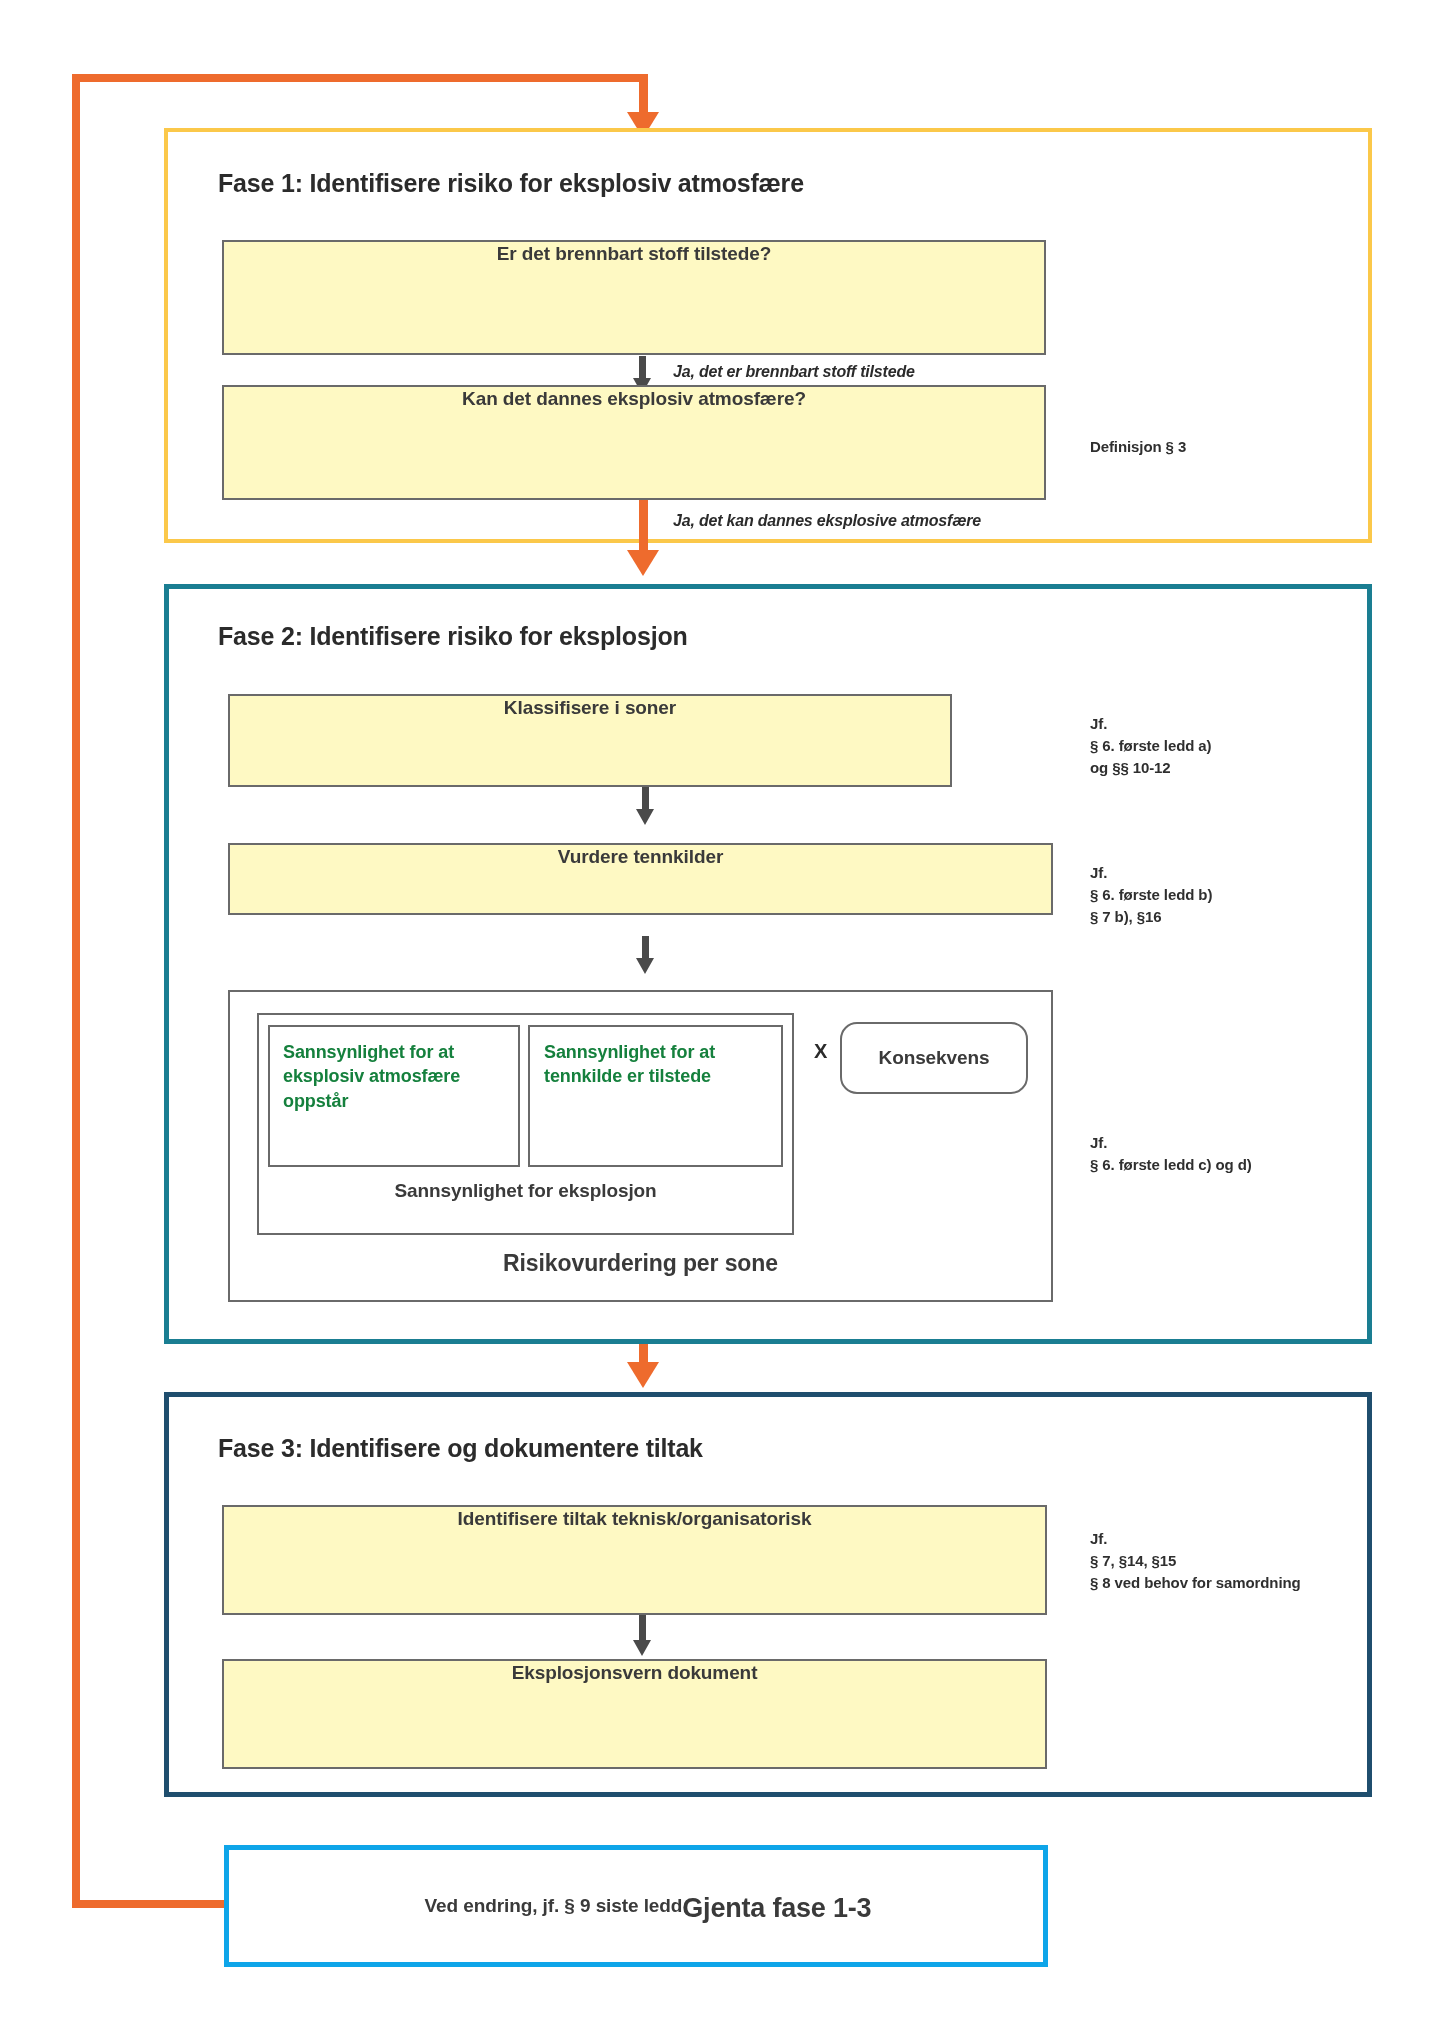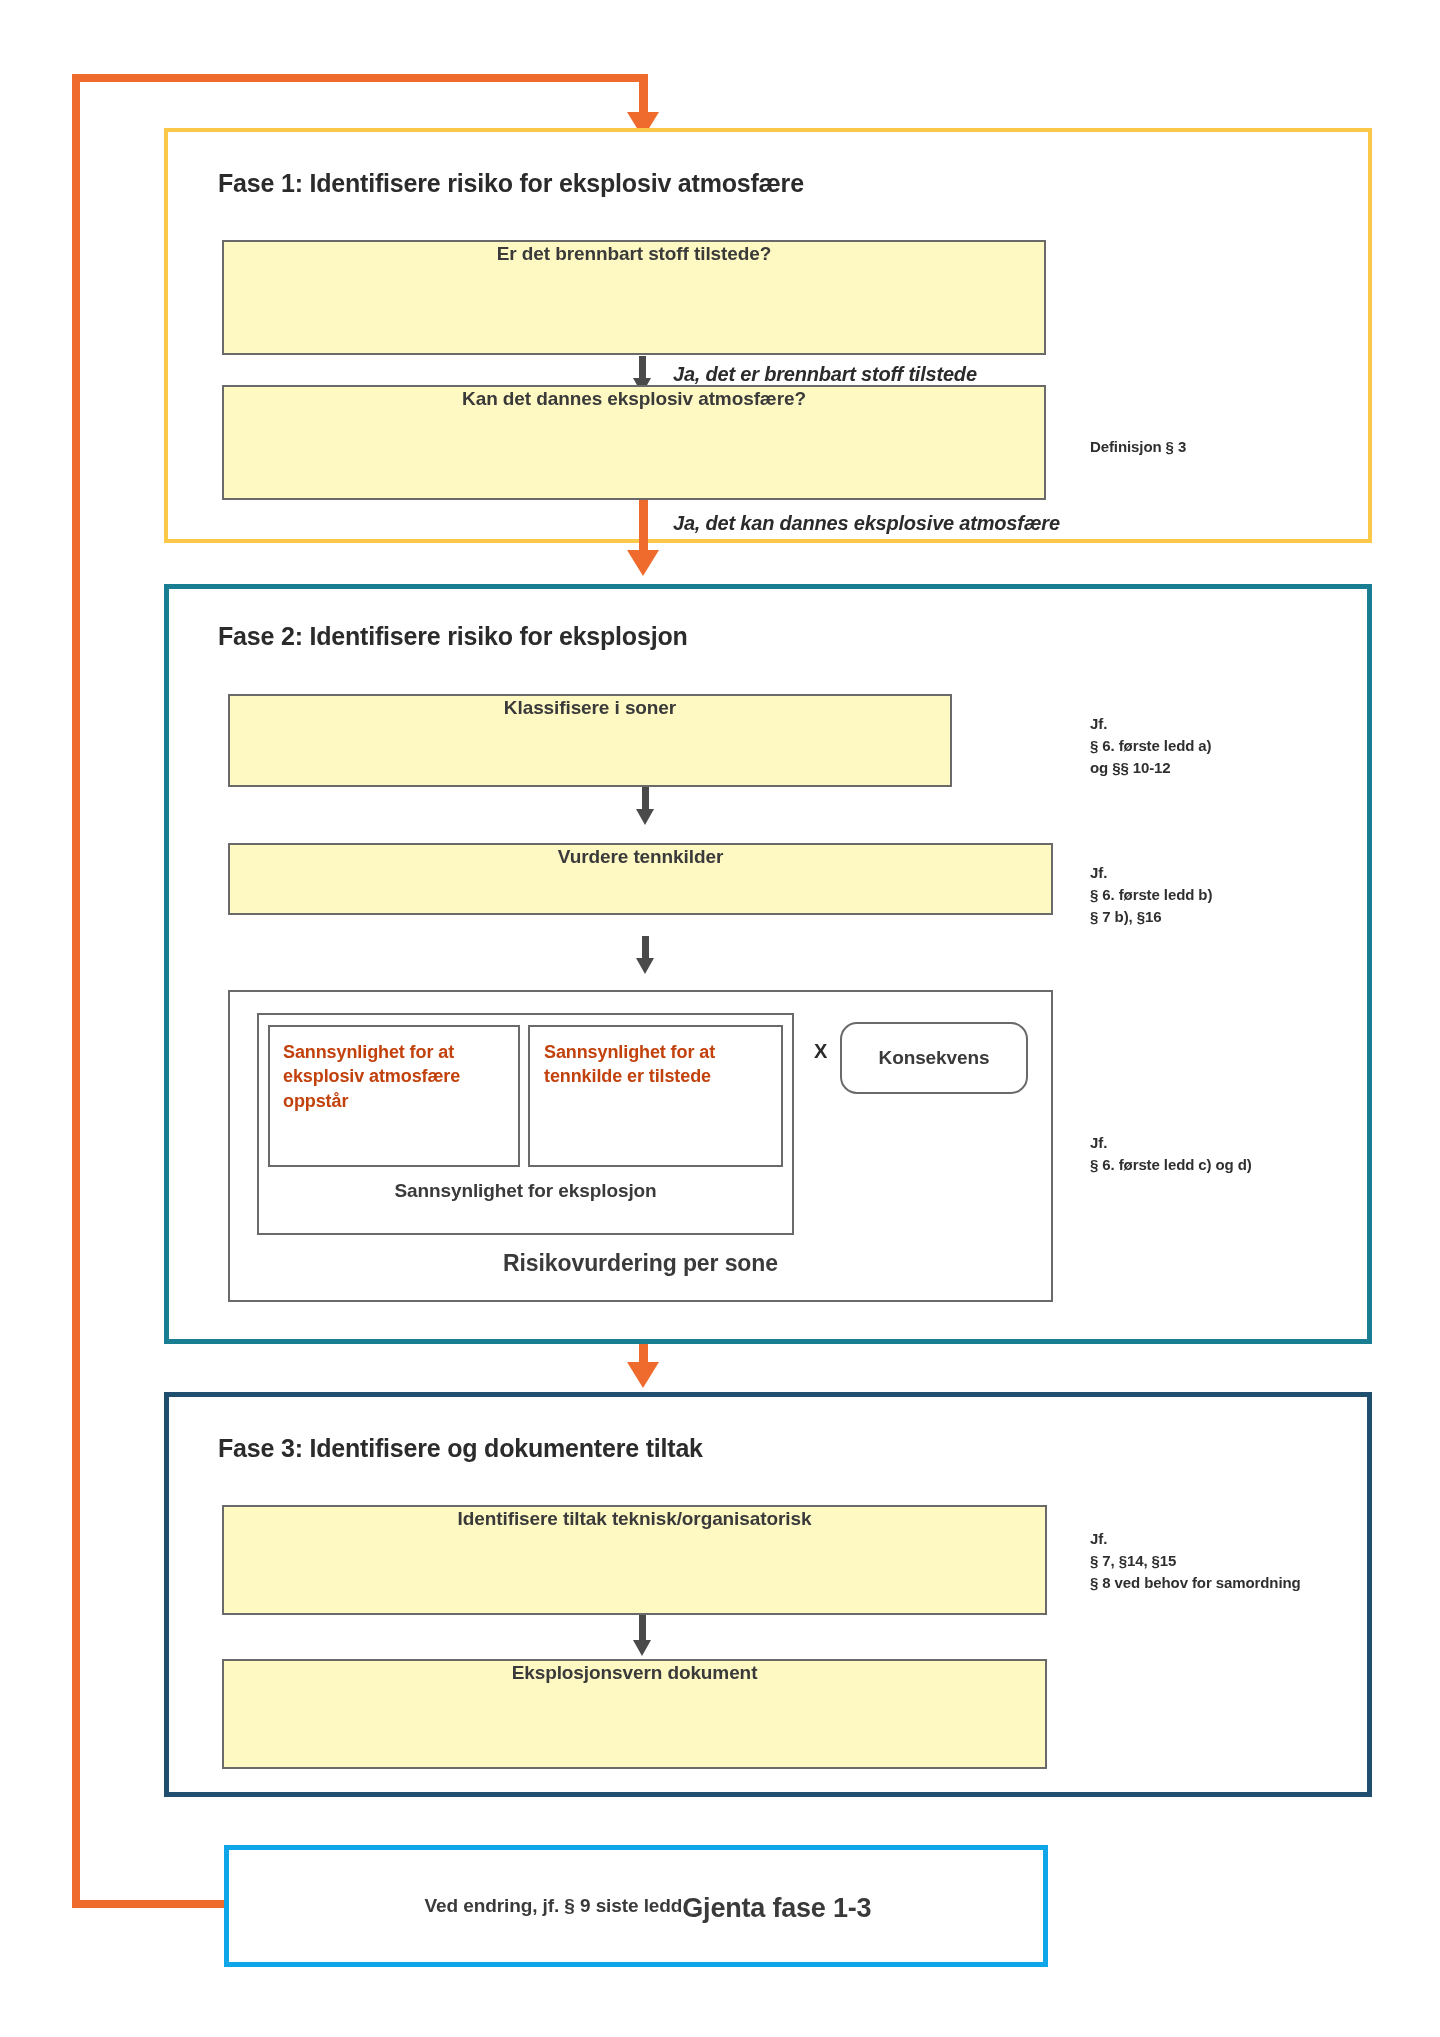--- a/index.html
+++ b/index.html
@@ -63,21 +63,21 @@
   .inner-box {
     position: absolute;
     box-sizing: border-box;
     border: 2px solid #6a6a6a;
     background: #ffffff;
   }
   .sub-label {
     position: absolute;
     font-size: 18px;
     font-weight: 700;
-    color: #c2410c;
+    color: #15803d;
     line-height: 1.35;
     letter-spacing: -0.1px;
   }
   .center-label {
     position: absolute;
     width: 100%;
     text-align: center;
     font-size: 19px;
     font-weight: 700;
     color: #3a3a3a;
@@ -106,21 +106,21 @@
     font-weight: 600;
     color: #2f2f2f;
     line-height: 1.45;
     white-space: pre-line;
     letter-spacing: -0.1px;
   }
 
   
   .edge-label {
     position: absolute;
-    font-size: 20px;
+    font-size: 16px;
     font-style: italic;
     font-weight: 700;
     color: #2b2b2b;
     white-space: nowrap;
     letter-spacing: -0.2px;
   }
 
   
   .arrow-dark {
     position: absolute;

